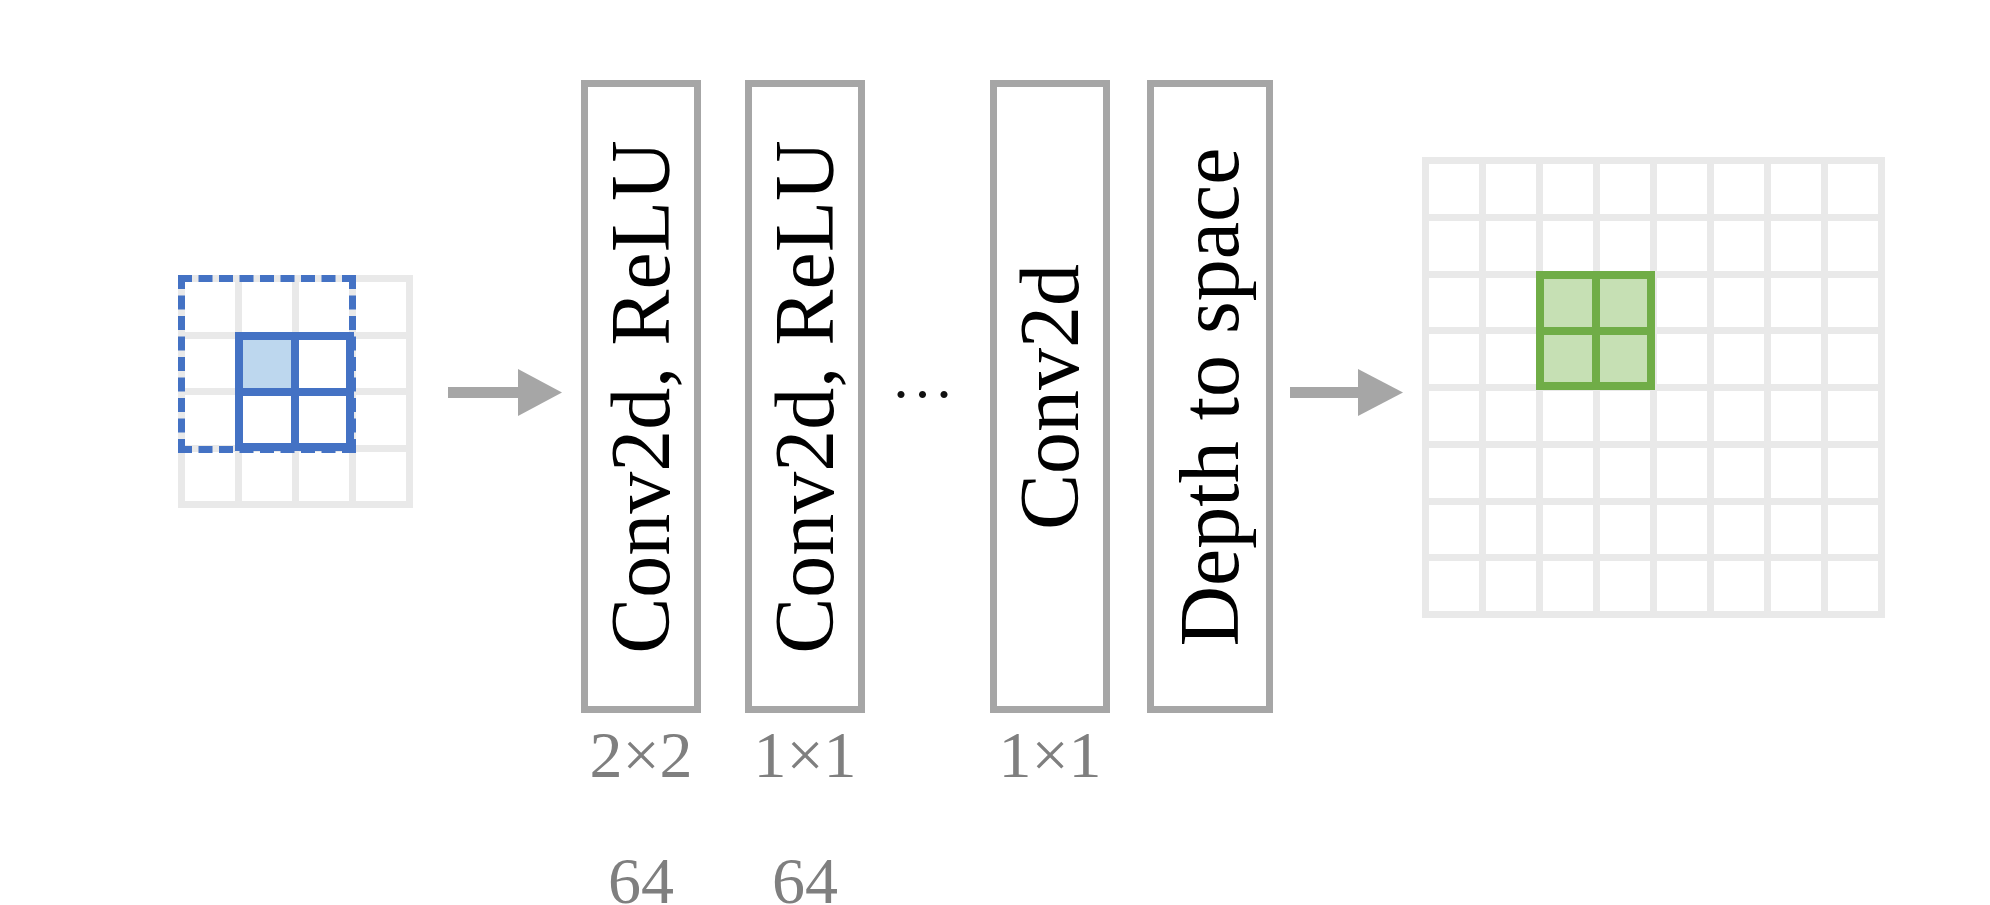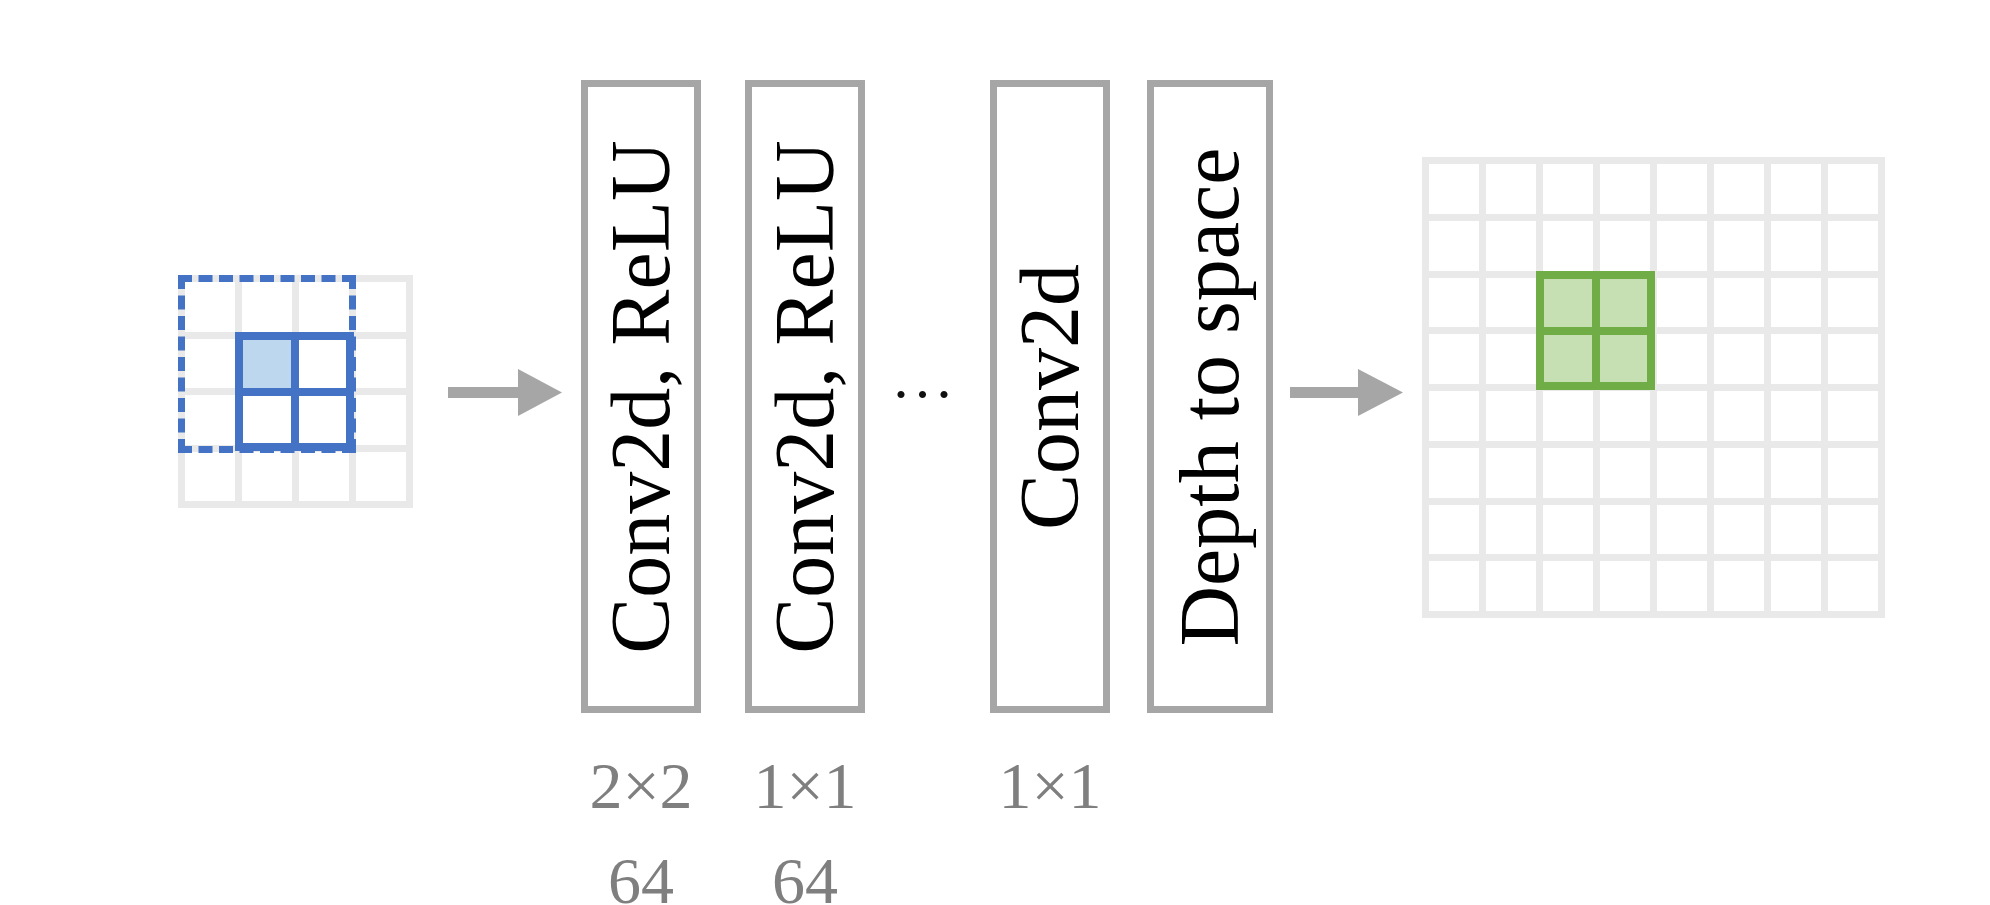--- a/index.html
+++ b/index.html
@@ -38,21 +38,21 @@
   .box-4{left:1147px;width:126px;}
   .vtext{display:inline-block;transform:rotate(-90deg);white-space:nowrap;
          font-size:84px;color:#000000;line-height:1;}
 
   
   .dots{position:absolute;left:868px;top:373px;width:120px;height:44px;line-height:44px;
         text-align:center;font-size:30px;letter-spacing:11px;color:#111111;}
 
   
   .lbl{position:absolute;width:160px;text-align:center;color:#7f7f7f;font-size:66px;line-height:1;}
-  .lbl-k{top:753px;}
+  .lbl-k{top:722px;}
   .lbl-f{top:848px;}
   .lbl-c1{left:561px;} .lbl-c2{left:725px;} .lbl-c3{left:970px;}
   .lbl .base-it{font-style:italic;}
   .lbl sup{font-size:42px;vertical-align:28px;margin-left:2px;}
 
   
   .arrow{position:absolute;top:362px;width:118px;height:60px;}
   .arrow-left{left:446px;}
   .arrow-right{left:1290px;}
 </style>

